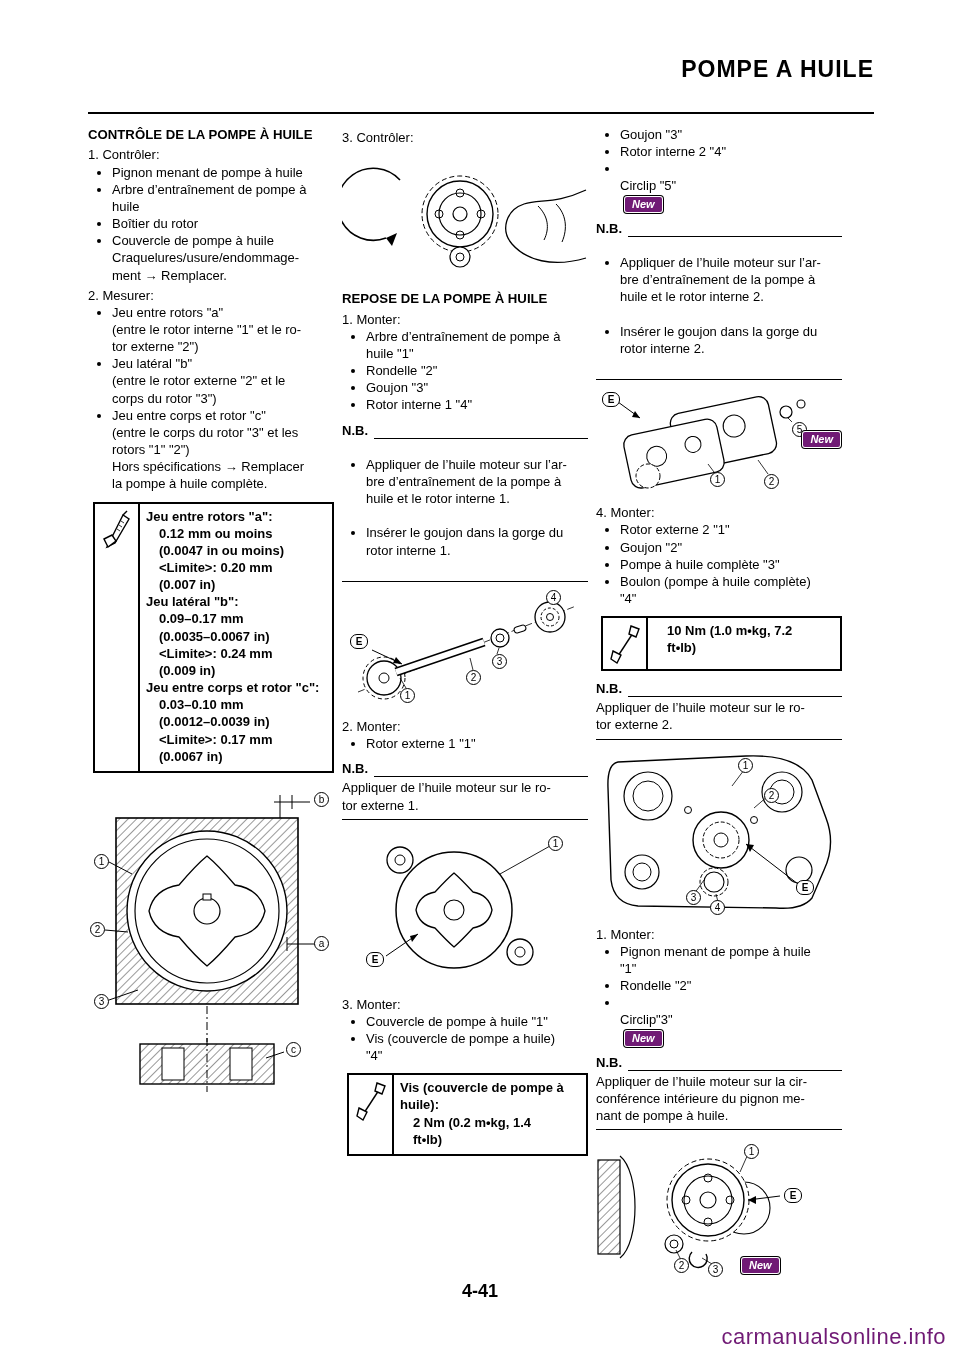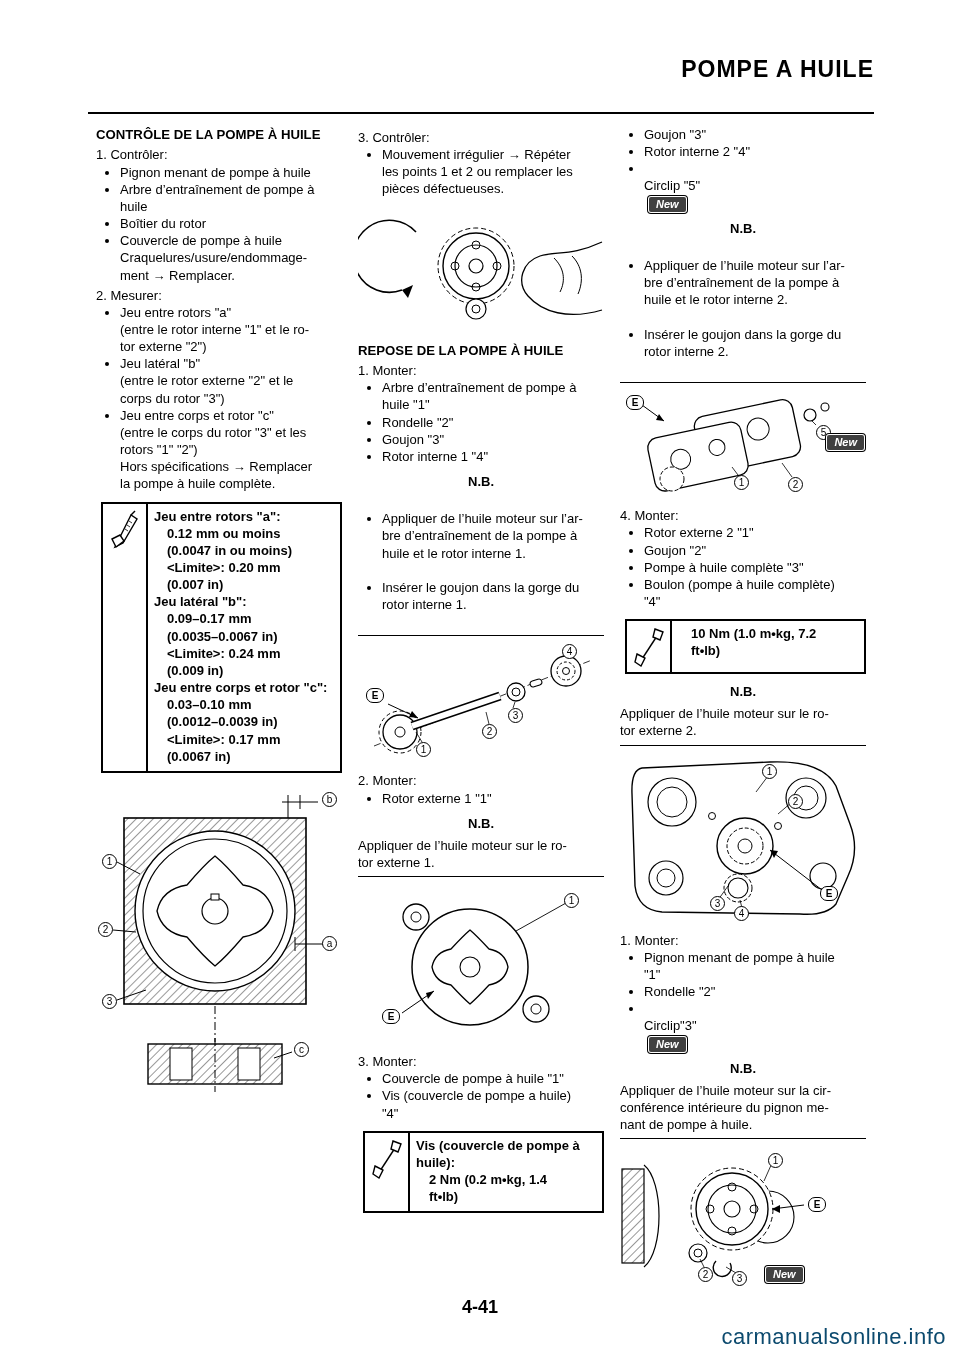--- a/index.html
+++ b/index.html
@@ -12,29 +12,29 @@
   .header-title {
     position:absolute; top:56px; right:86px;
     font-size:23px; font-weight:bold; letter-spacing:1px;
   }
   .header-rule {
     position:absolute; top:112px; left:88px; right:86px;
     border-top:2px solid #000;
   }
   .columns {
     position:absolute; top:126px; left:88px; width:790px;
-    display:flex; gap:16px;margin-left:8px;
+    display:flex; gap:8px;
   }
   .col { width:246px; font-size:13px; line-height:1.32; }
   .sec-heading { font-size:13.2px; font-weight:bold; margin-bottom:2px; }
   .step-label { margin-top:3px; }
   ul.b { list-style:disc outside; padding-left:24px; margin:0; }
   ul.b li { white-space:pre-line; }
   .nb { margin-top:8px; }
-  .nb-head { display:flex; align-items:center; font-weight:bold;flex-direction:column; }
+  .nb-head { display:flex; align-items:flex-end; font-weight:bold; }
   .nb-head .rule { flex:1; border-top:1.5px solid #000; margin-left:6px; margin-top:2px; }
   .nb-body { margin-top:2px; white-space:pre-line; }
   .nb-end { border-top:1.5px solid #000; margin-top:5px; }
   .spec {
     display:flex; border:2px solid #000; margin:9px 0 9px 5px; background:#fff;
   }
   .spec .icon-cell {
     width:45px; border-right:2px solid #000; padding:5px 3px 4px;
     display:flex; justify-content:center; align-items:flex-start; flex:none;
   }
@@ -45,33 +45,33 @@
     position:absolute; width:15px; height:15px; border:1.2px solid #000;
     border-radius:50%; background:#fff; font-size:10px; line-height:13px;
     text-align:center; font-weight:normal;
   }
   .ebox {
     position:absolute; min-width:18px; height:15px; border:1.2px solid #000;
     border-radius:7px; background:#fff; font-size:10px; font-weight:bold;
     line-height:13px; text-align:center; padding:0 3px;
   }
   .new-badge {
-    display:inline-block; background:#404040; color:#fff; font-size:11px;
+    display:inline-block; background:#701a75; color:#fff; font-size:11px;
     font-style:italic; font-weight:bold; line-height:15px; padding:0 7px;
     border-radius:2px; vertical-align:middle; margin-left:5px;
     box-shadow:0 0 0 1px #fff, 0 0 0 2px #000;
   }
   .new-abs { position:absolute; margin-left:0; }
   .pageno {
-    position:absolute; bottom:40px; left:0; right:0; text-align:center;
+    position:absolute; bottom:56px; left:0; right:0; text-align:center;
     font-size:18px; font-weight:bold;
   }
   .watermark {
     position:absolute; bottom:8px; right:14px; font-size:22px;
-    color:#0c4a6e; letter-spacing:0.5px;
+    color:#701a75; letter-spacing:0.5px;
   }
 </style>
 </head>
 <body>
 
 <div class="page">
 
   <div class="header-title">POMPE A HUILE</div>
   <div class="header-rule"></div>
 
@@ -172,25 +172,20 @@
         <span class="callout" style="left:2px; top:140px">2</span>
         <span class="callout" style="left:6px; top:212px">3</span>
         <span class="callout" style="left:226px; top:154px">a</span>
         <span class="callout" style="left:226px; top:10px">b</span>
         <span class="callout" style="left:198px; top:260px">c</span>
       </div>
     </div>
 
     <div class="col">
       <div class="step-label">3. Contrôler:</div>
-      <ul class="b">
-        <li>Mouvement irrégulier → Répéter
-les points 1 et 2 ou remplacer les
-pièces défectueuses.</li>
-      </ul>
 
       <div class="fig" style="height:128px">
         <svg width="245" height="125" viewBox="0 0 245 125">
           <path d="M58,26 A36,36 0 1 0 44,84" fill="none" stroke="#000" stroke-width="1.6"></path>
           <polygon points="44,84 55,79 50,92" fill="#000"></polygon>
           <circle cx="118" cy="60" r="38" fill="#fff" stroke="#000" stroke-width="1" stroke-dasharray="5 3"></circle>
           <circle cx="118" cy="60" r="33" fill="#fff" stroke="#000" stroke-width="1.4"></circle>
           <circle cx="118" cy="60" r="21" fill="none" stroke="#000" stroke-width="1.2"></circle>
           <circle cx="118" cy="60" r="7" fill="#fff" stroke="#000" stroke-width="1.2"></circle>
           <circle cx="118" cy="39" r="4" fill="none" stroke="#000"></circle>

